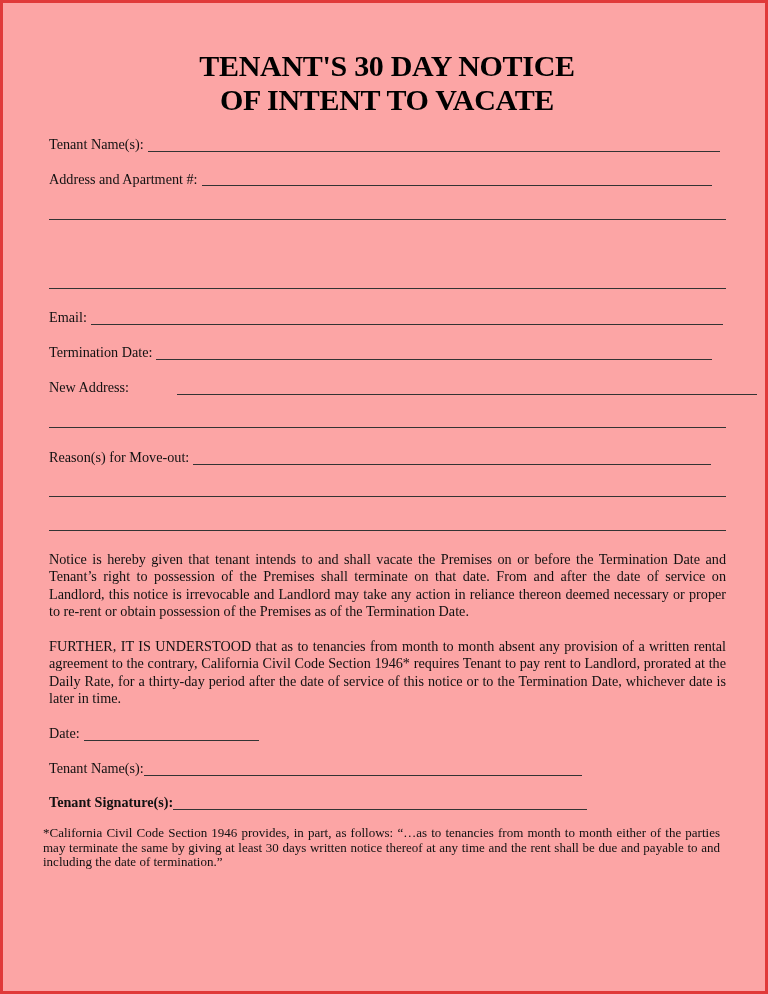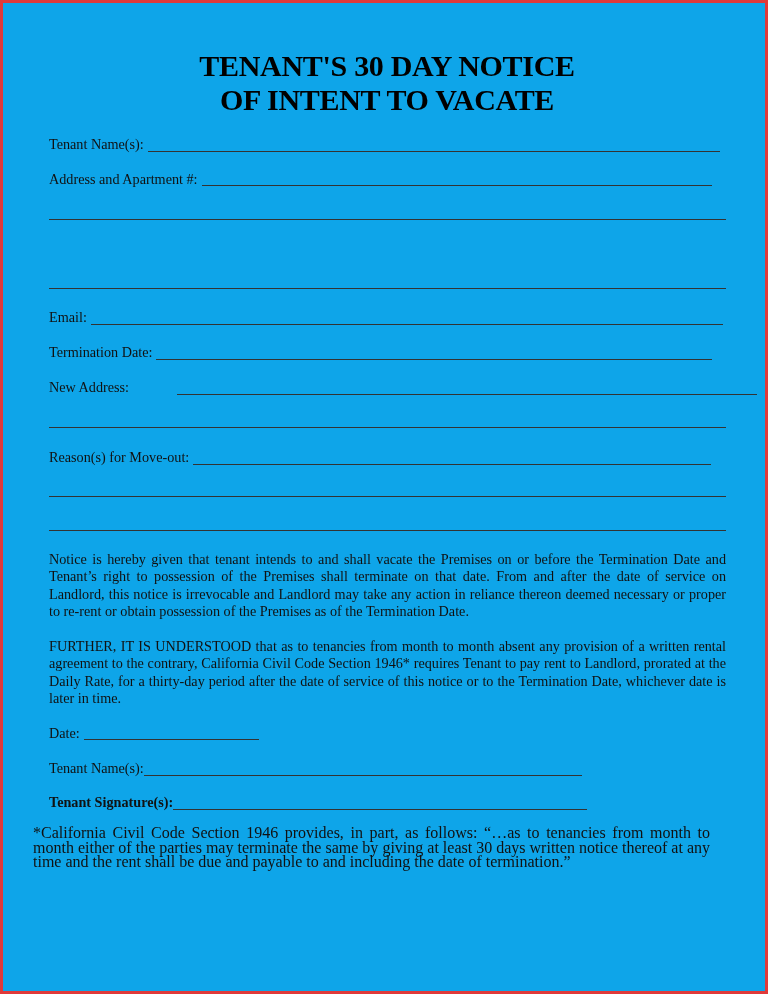--- a/index.html
+++ b/index.html
@@ -7,21 +7,21 @@
     width: 768px; height: 994px; overflow: hidden;
     background: #ffffff;
     font-family: "Liberation Serif", "DejaVu Serif", serif;
     color: #111;
   }
   .frame {
     position: absolute; left: 0; top: 0;
     width: 768px; height: 994px;
     box-sizing: border-box;
     border: 3px solid #e03a3a;
-    background: #0ea5e9;
+    background: #fca5a5;
   }
   .title {
     position: absolute; left: 0; width: 768px; top: 46px;
     text-align: center;
     font-weight: bold;
     font-size: 30px;
     line-height: 34px;
     letter-spacing: -0.3px;
     color: #000;
   }
@@ -43,22 +43,22 @@
     border-bottom: 1px solid #333; height: 0;
   }
   .para {
     position: absolute; left: 46px; width: 677px;
     font-size: 14.2px;
     line-height: 17.3px;
     text-align: justify;
     text-align-last: left;
   }
   .foot {
-    position: absolute; left: 30px; width: 677px;
-    font-size: 16px;
+    position: absolute; left: 40px; width: 677px;
+    font-size: 13px;
     line-height: 14.6px;
     text-align: justify;
   }
 </style>
 </head>
 <body>
 
 <div class="frame">
 
   <div class="title">
@@ -98,21 +98,21 @@
   <div class="field" style="top:446px;">
     <span class="label">Reason(s) for Move-out:</span>
     <span class="rule" style="width:518px;"></span>
   </div>
   <div class="fullrule" style="top:493px;"></div>
   <div class="fullrule" style="top:527px;"></div>
 
   <div class="para" style="top:548px;">Notice is hereby given that tenant intends to and shall vacate the Premises on or before the Termination Date and Tenant’s right to possession of the Premises shall terminate on that date. From and after the date of service on Landlord, this notice is irrevocable and Landlord may take any action in reliance thereon deemed necessary or proper to re-rent or obtain possession of the Premises as of the Termination Date.</div>
   <div class="para" style="top:635px;">FURTHER, IT IS UNDERSTOOD that as to tenancies from month to month absent any provision of a written rental agreement to the contrary, California Civil Code Section 1946* requires Tenant to pay rent to Landlord, prorated at the Daily Rate, for a thirty-day period after the date of service of this notice or to the Termination Date, whichever date is later in time.</div>
 
-  <div class="field" style="top:722px;align-items:center;">
+  <div class="field" style="top:722px;">
     <span class="label">Date:</span>
     <span class="rule" style="width:175px;"></span>
   </div>
   <div class="field" style="top:757px;">
     <span class="label" style="padding-right:0;">Tenant Name(s):</span>
     <span class="rule" style="width:438px;"></span>
   </div>
   <div class="field" style="top:791px;font-weight:bold;">
     <span class="label" style="padding-right:0;">Tenant Signature(s):</span>
     <span class="rule" style="width:414px;"></span>

